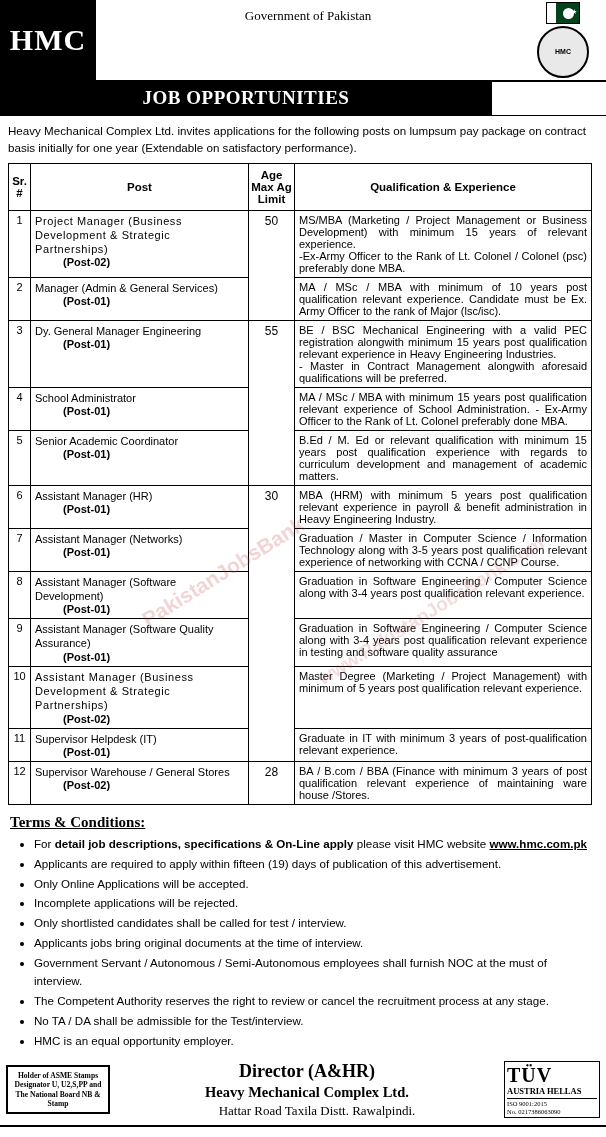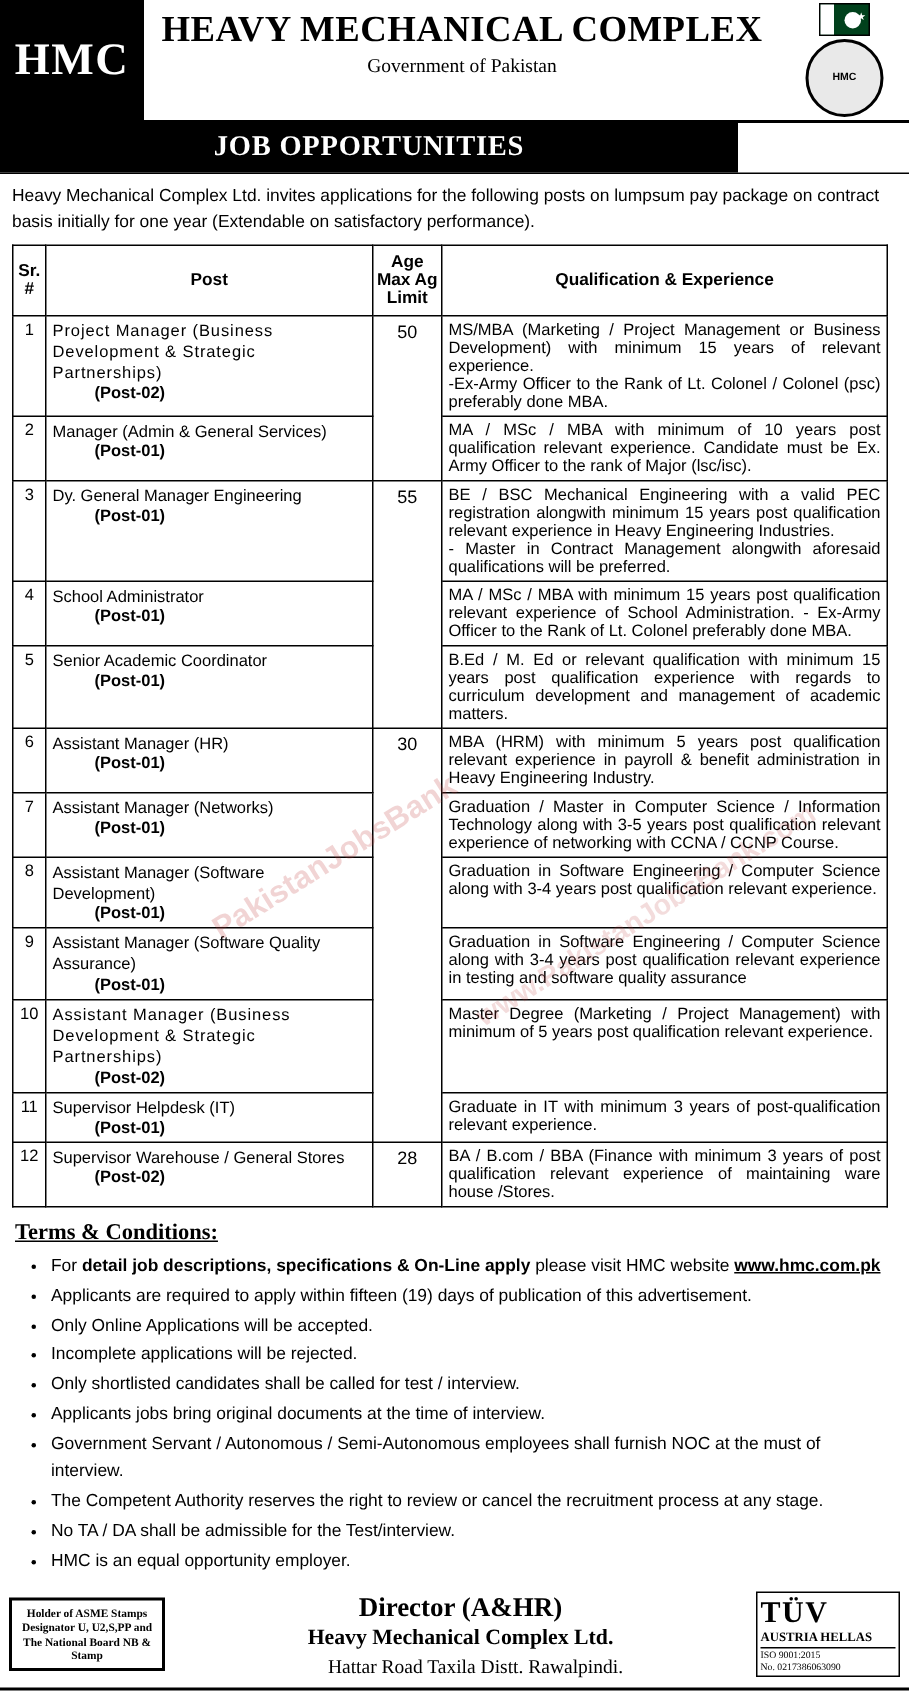--- a/index.html
+++ b/index.html
@@ -242,21 +242,20 @@
   }
 </style>
 </head>
 <body>
 
 <div class="page">
 
   <div class="header">
     <div class="logo-box">HMC</div>
     <div class="header-mid">
-      <div class="org-title">HEAVY MECHANICAL COMPLEX</div>
       <div class="org-sub">Government of Pakistan</div>
     </div>
     <div class="crest">
       <div class="flag">
         <div class="moon"></div>
           <div class="star">★</div>
       </div>
       <div class="emblem">HMC</div>
     </div>
   </div>

